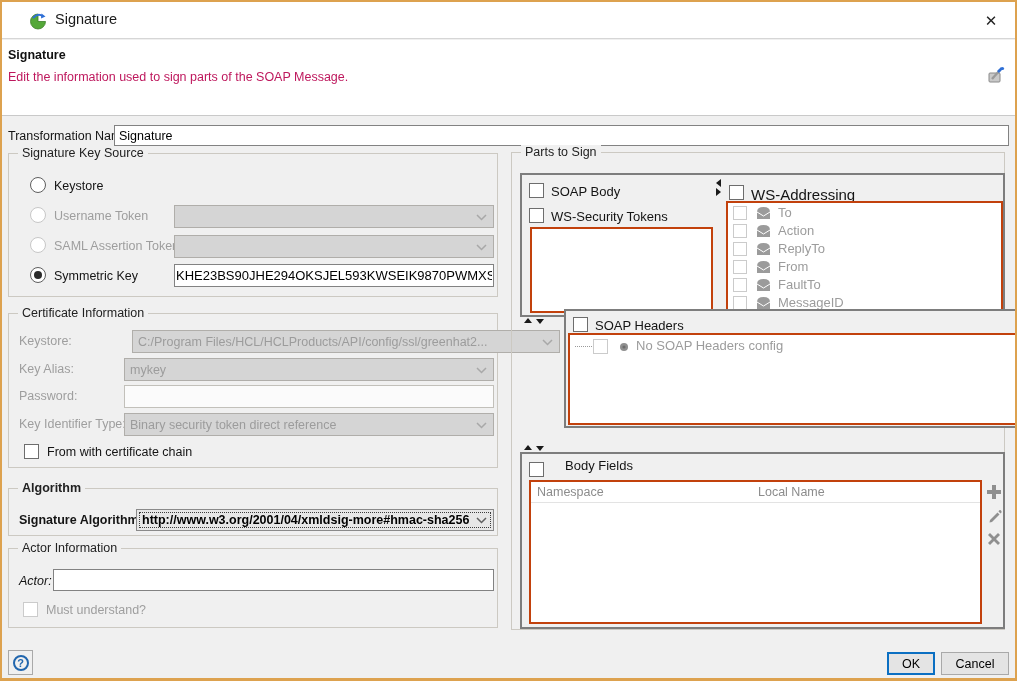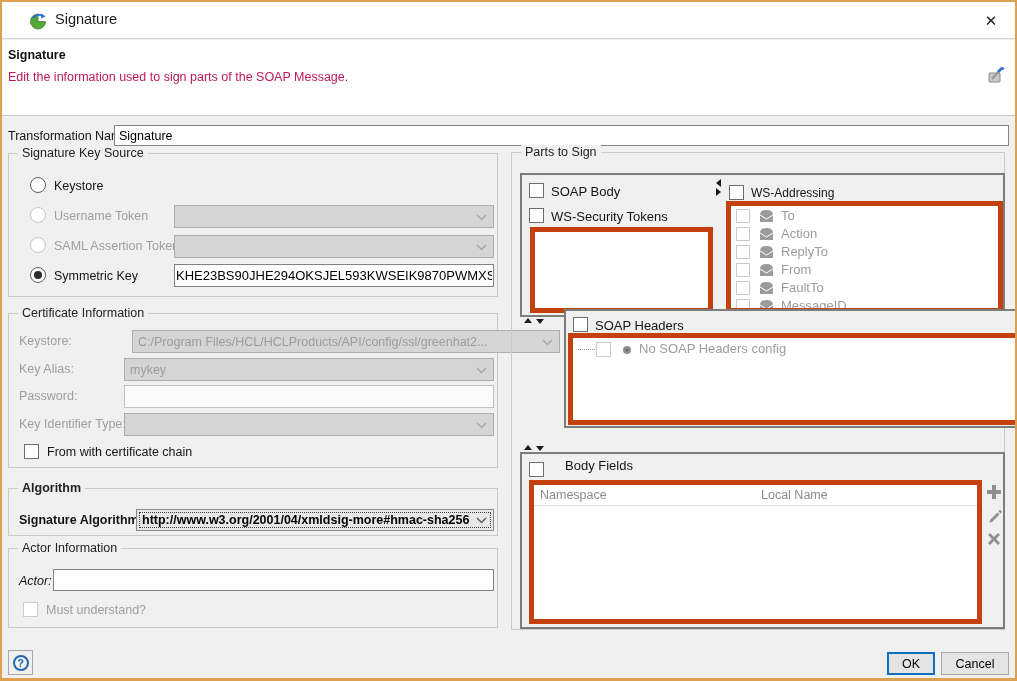--- a/index.html
+++ b/index.html
@@ -32,21 +32,21 @@
 
   .check { position:absolute; width:15px; height:15px; border:1px solid #6d6d6d; background:#fff; }
   .check.dis { border-color:#cbcbcb; }
 
   .combo { position:absolute; background:#d5d5d5; border:1px solid #b0aeaa; color:#9c9c9c; font-size:12.5px;
            display:flex; align-items:center; padding:0 24px 0 5px; overflow:hidden; white-space:nowrap; }
   .combo .arr { position:absolute; right:6px; top:50%; margin-top:-3px; }
   .combo.en { background:#e7e7e7; border-color:#8a8a8a; color:#000; outline:1px dotted #3c3c3c; outline-offset:-4px; }
 
   .splitc { position:absolute; border:2px solid #7d7d7d; background:#f0f0f0; }
-  .listbox { position:absolute; background:#fff; border:5px solid #c2410c; overflow:hidden; }
+  .listbox { position:absolute; background:#fff; border:2px solid #c2410c; overflow:hidden; }
   .item-lbl { font-size:13px; color:#9c9c9c; white-space:nowrap; }
   .dotline { position:absolute; border-top:1px dotted #9a9a9a; }
 
   .tri { width:0; height:0; position:absolute; }
   .tri-up    { border-left:4px solid transparent; border-right:4px solid transparent; border-bottom:5px solid #1a1a1a; }
   .tri-down  { border-left:4px solid transparent; border-right:4px solid transparent; border-top:5px solid #1a1a1a; }
   .tri-left  { border-top:4px solid transparent; border-bottom:4px solid transparent; border-right:5px solid #1a1a1a; }
   .tri-right { border-top:4px solid transparent; border-bottom:4px solid transparent; border-left:5px solid #1a1a1a; }
 
   .sbar { position:absolute; width:17px; background:#f7f7f7; border:1px solid #c9c9c9; }
@@ -136,20 +136,21 @@
       <svg class="arr" width="11" height="7" viewBox="0 0 11 7">
           <polyline points="1,1 5.5,5.5 10,1" fill="none" stroke="#a8a8a8" stroke-width="1.5"></polyline>
         </svg>
     </div>
 
     <span class="lbl dis abs" style="left:10px;top:75px;">Password:</span>
     <input class="tinput dis" style="left: 115px; top: 71px; width: 370px; height: 23px;" value="">
 
     <span class="lbl dis abs" style="left:10px;top:103px;">Key Identifier Type:</span>
     <div class="combo" style="left:115px;top:99px;width:370px;height:23px;">
+      <span>Binary security token direct reference</span>
       <svg class="arr" width="11" height="7" viewBox="0 0 11 7">
           <polyline points="1,1 5.5,5.5 10,1" fill="none" stroke="#a8a8a8" stroke-width="1.5"></polyline>
         </svg>
     </div>
 
     <span class="check" style="left:15px;top:130px;"></span>
     <span class="lbl abs" style="left:38px;top:131px;">From with certificate chain</span>
   </div>
 
   <div class="grp" style="left:6px;top:486px;width:490px;height:48px;font-weight:bold;">
@@ -181,21 +182,21 @@
       <span class="check" style="left:7px;top:33px;"></span>
       <span class="lbl abs" style="left:29px;top:34px;font-size:13px;">WS-Security Tokens</span>
       <div class="listbox" style="left:8px;top:52px;width:183px;height:86px;"></div>
 
       <div class="abs" style="left:193px;top:0;width:7px;height:140px;background:#f0f0f0;cursor:col-resize;">
         <span class="tri tri-left" style="left:1px;top:4px;"></span>
         <span class="tri tri-right" style="left:1px;top:13px;"></span>
       </div>
 
       <span class="check" style="left:207px;top:10px;"></span>
-      <span class="lbl abs" style="left:229px;top:11px;font-size:12px;">WS-Addressing</span>
+      <span class="lbl abs" style="left:229px;top:11px;font-size:15px;">WS-Addressing</span>
       <div class="listbox" style="left:204px;top:26px;width:277px;height:112px;">
         <span class="check dis" style="left:5px;top:3px;width:14px;height:14px;"></span>
         <svg class="abs" style="left:28px;top:3px;" width="15" height="14" viewBox="0 0 15 14">
             <path d="M1 13 L1 6 Q1 1 7.5 1 Q14 1 14 6 L14 13 Z" fill="#9b9b9b"></path>
             <path d="M1 6 L7.5 10 L14 6" fill="none" stroke="#fff" stroke-width="1"></path>
           </svg>
         <span class="item-lbl abs" style="left:50px;top:2px;">To</span>
 
         <span class="check dis" style="left:5px;top:21px;width:14px;height:14px;"></span>
         <svg class="abs" style="left:28px;top:21px;" width="15" height="14" viewBox="0 0 15 14">

